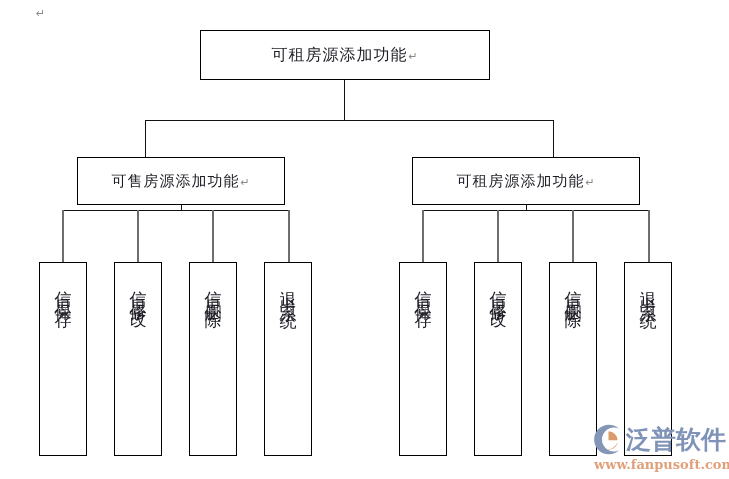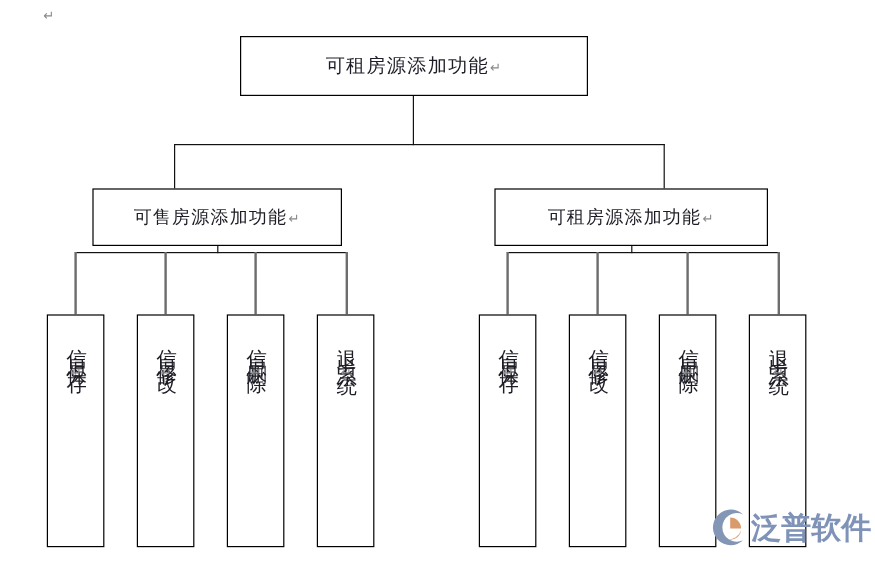--- a/index.html
+++ b/index.html
@@ -248,15 +248,16 @@
 
   <div id="watermark">
     <div id="wm-row">
       <svg id="wm-logo" viewBox="0 0 40 40">
         <path d="M33 7 A18 18 0 1 0 33 33 A14.5 14.5 0 1 1 33 7 Z" fill="#8496b5"></path>
         <path d="M20 10 A11 11 0 0 1 31 21 L20 21 Z" fill="#d99a6c"></path>
         <path d="M31 23 A11 11 0 0 1 17 32 A13 13 0 0 0 31 23 Z" fill="#d99a6c"></path>
       </svg>
       <span id="wm-text">泛普软件</span>
     </div>
+    <div id="wm-url">www.fanpusoft.com</div>
   </div>
 
 </div>
 
 </body></html>

